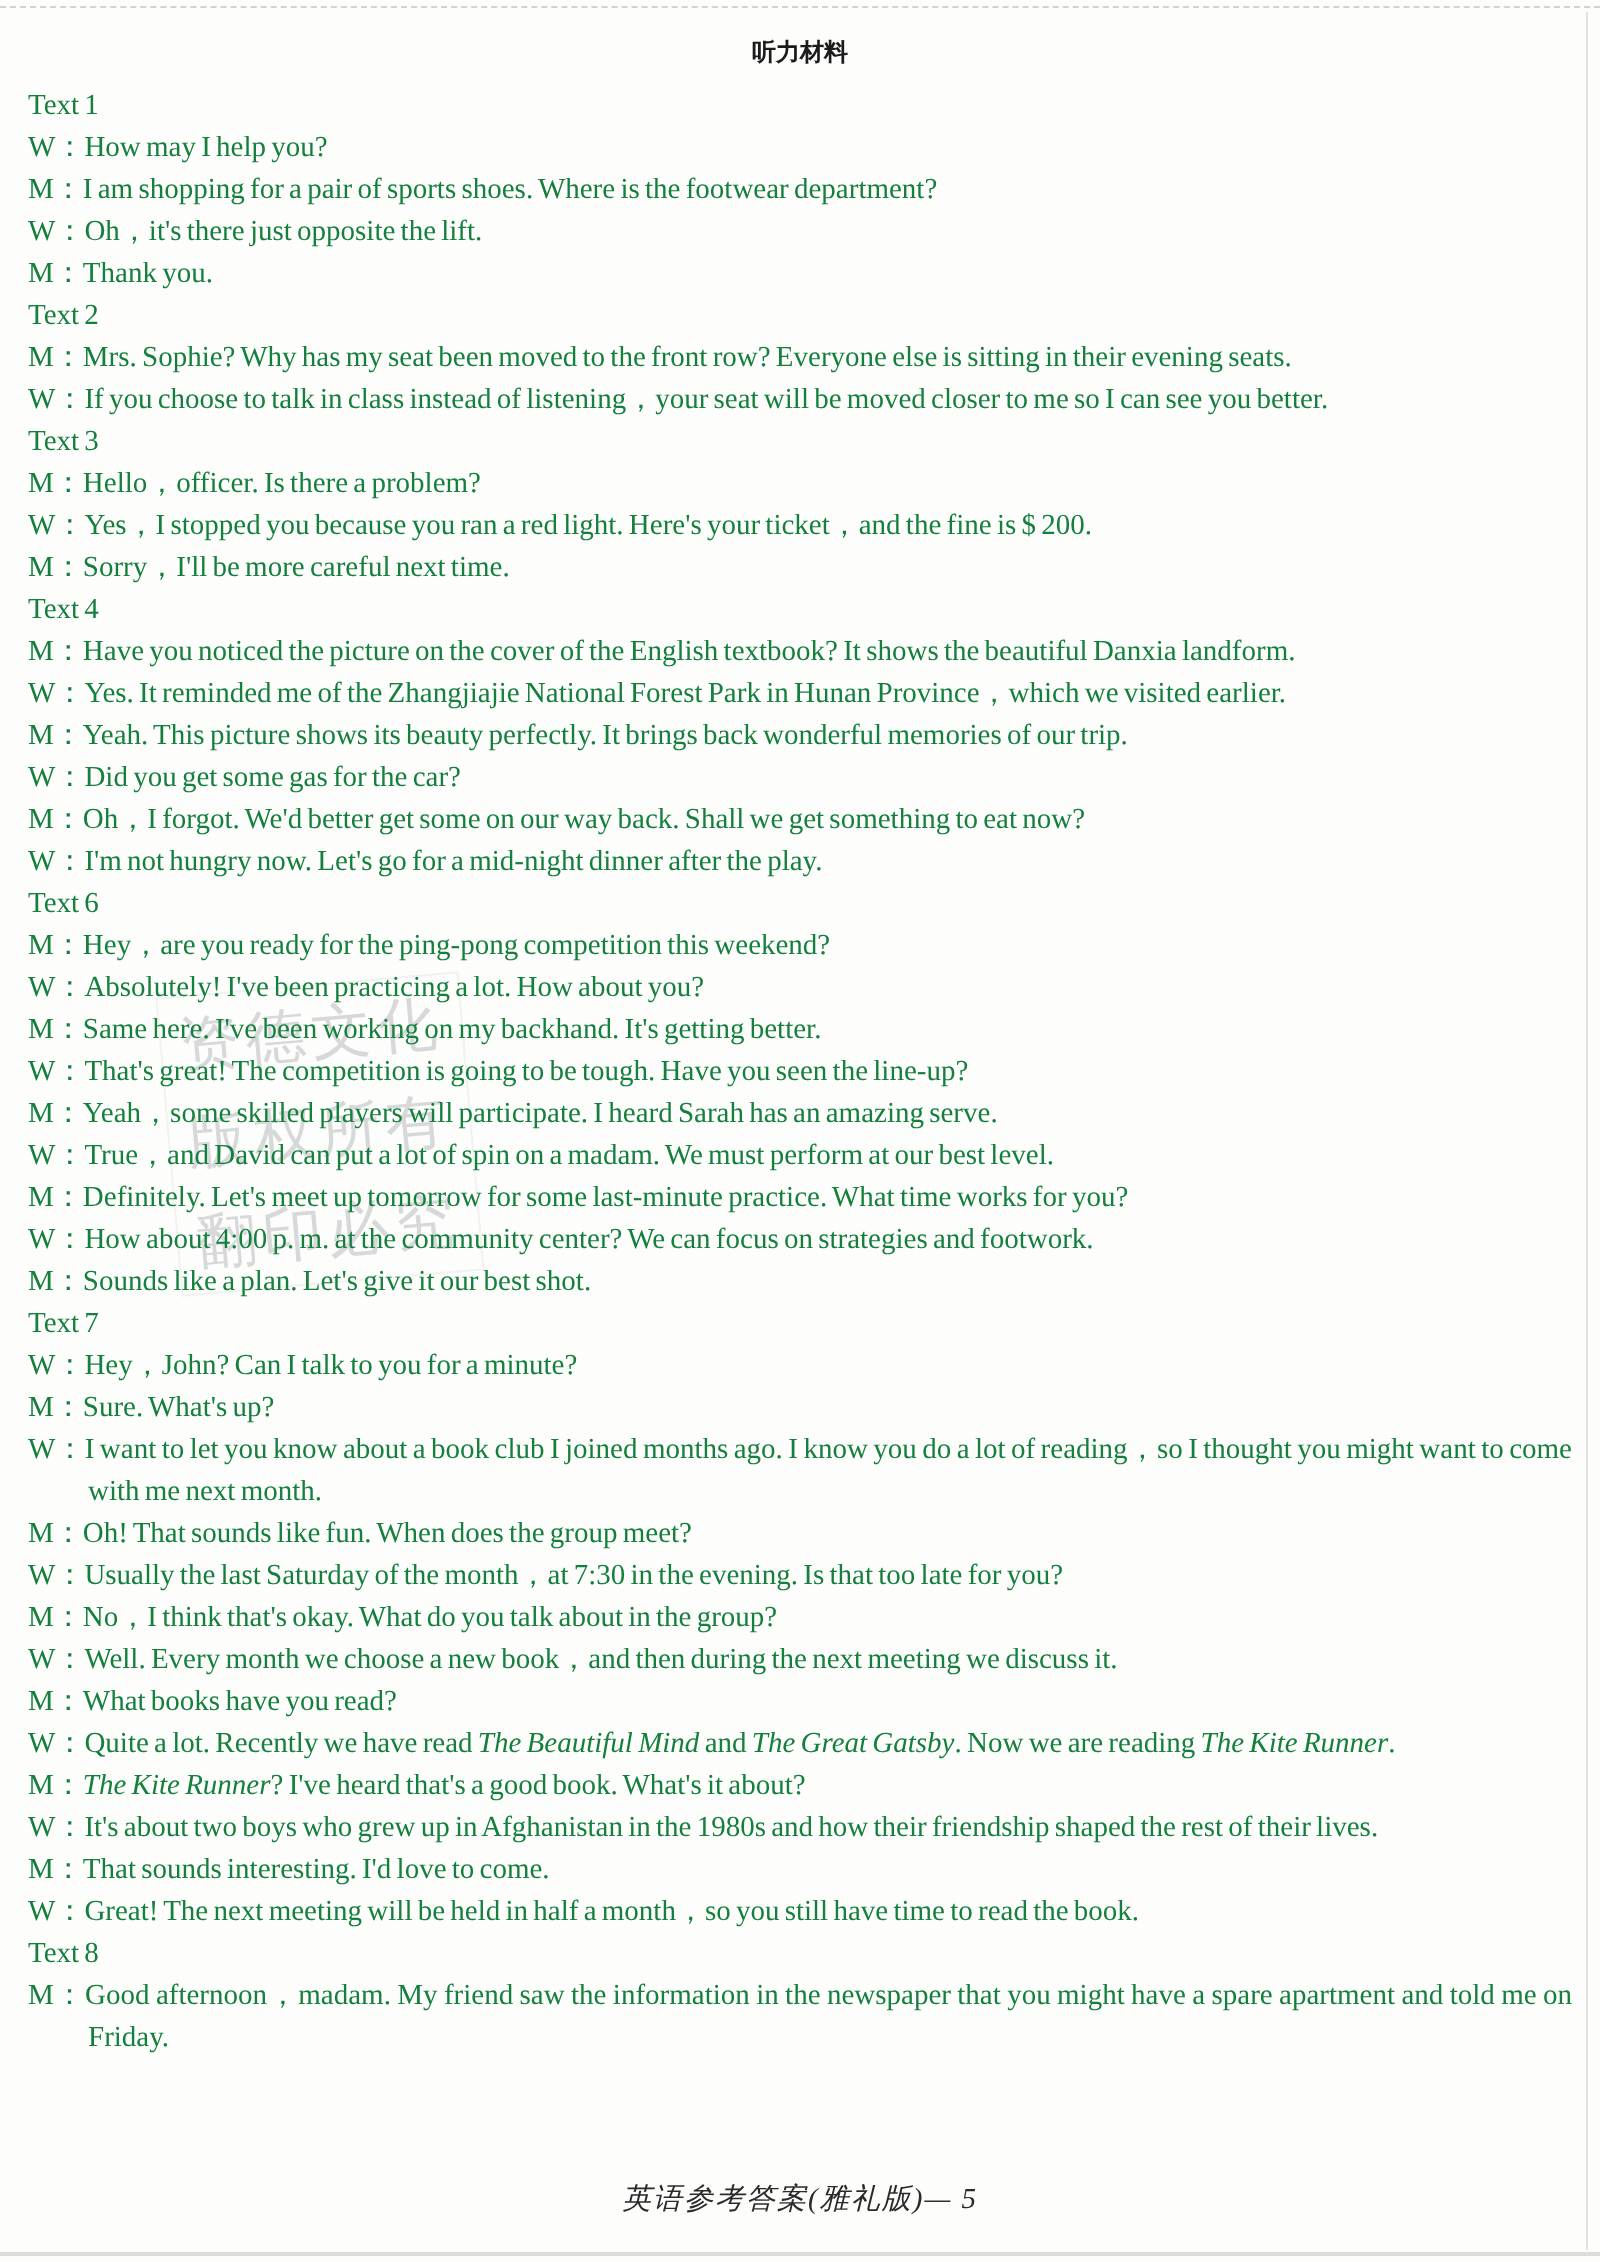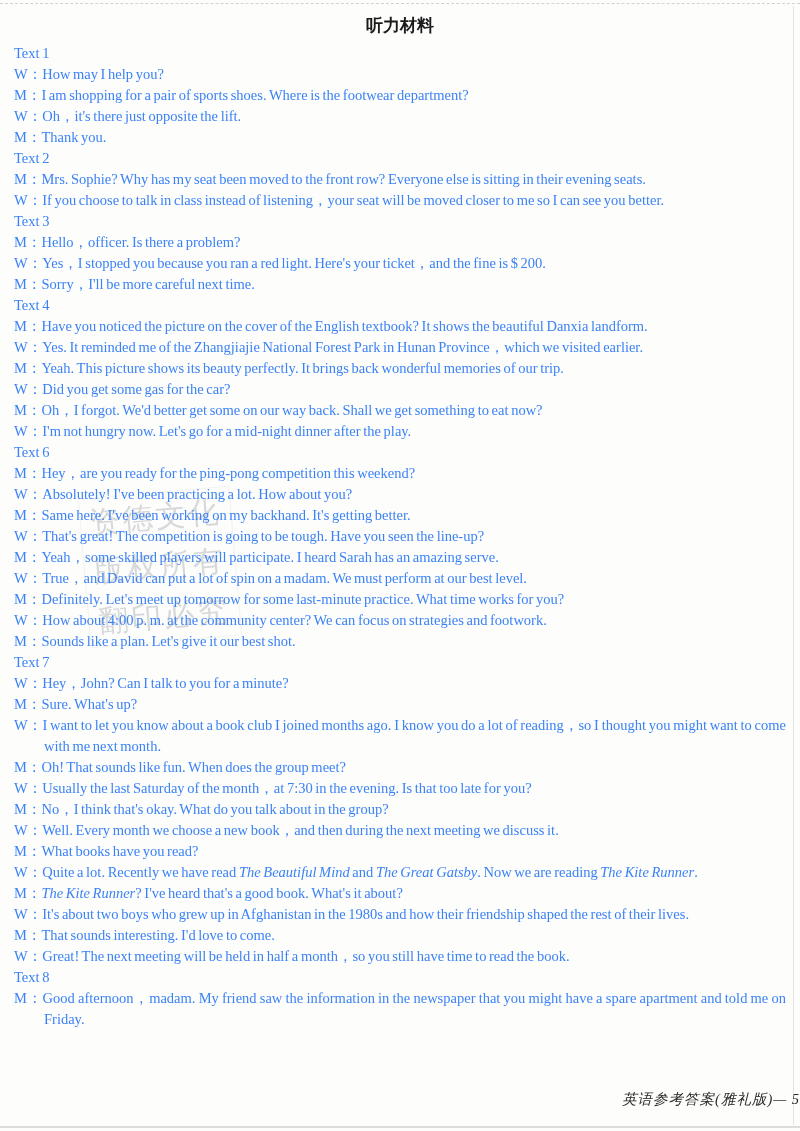--- a/index.html
+++ b/index.html
@@ -25,33 +25,33 @@
     border-right: 1px solid #e3e3e1; width: 0;
   }
   .scan-bottom {
     position: absolute; bottom: 3px; left: 0; right: 0;
     border-bottom: 2px solid #dcdcda; height: 0;
   }
   .title {
     text-align: center;
     font-family: "Liberation Sans", sans-serif;
     font-weight: bold;
-    font-size: 17px;
+    font-size: 12px;
     color: #1b1b1b;
     margin: 8px 0 7px 0;
     line-height: 20px;
   }
   .transcript {
     position: relative;
     z-index: 2;
   }
   .sec, .dl {
     font-size: 14.5px;
     line-height: 21px;
-    color: #3b82f6;
+    color: #15803d;
     word-spacing: -1px;
   }
   .sec { margin: 0; }
   .dl {
     text-align: justify;
     padding-left: 30px;
     text-indent: -30px;
   }
   .spk { white-space: nowrap; }
   .dl em { font-style: italic; margin-top: 29px; }
@@ -67,21 +67,21 @@
     font-size: 30px;
     letter-spacing: 3px;
     color: #a9acb0;
     opacity: 0.45;
     pointer-events: none;
     white-space: nowrap;
   }
   .footer {
     position: absolute;
     left: 0; right: 0; bottom: 22px;
-    text-align: right;
+    text-align: center;
     font-style: italic;
     font-size: 14.5px;
     color: #2a2a2a;
     letter-spacing: 1px;
   }
 </style>
 </head>
 <body>
 
 <div class="page">

